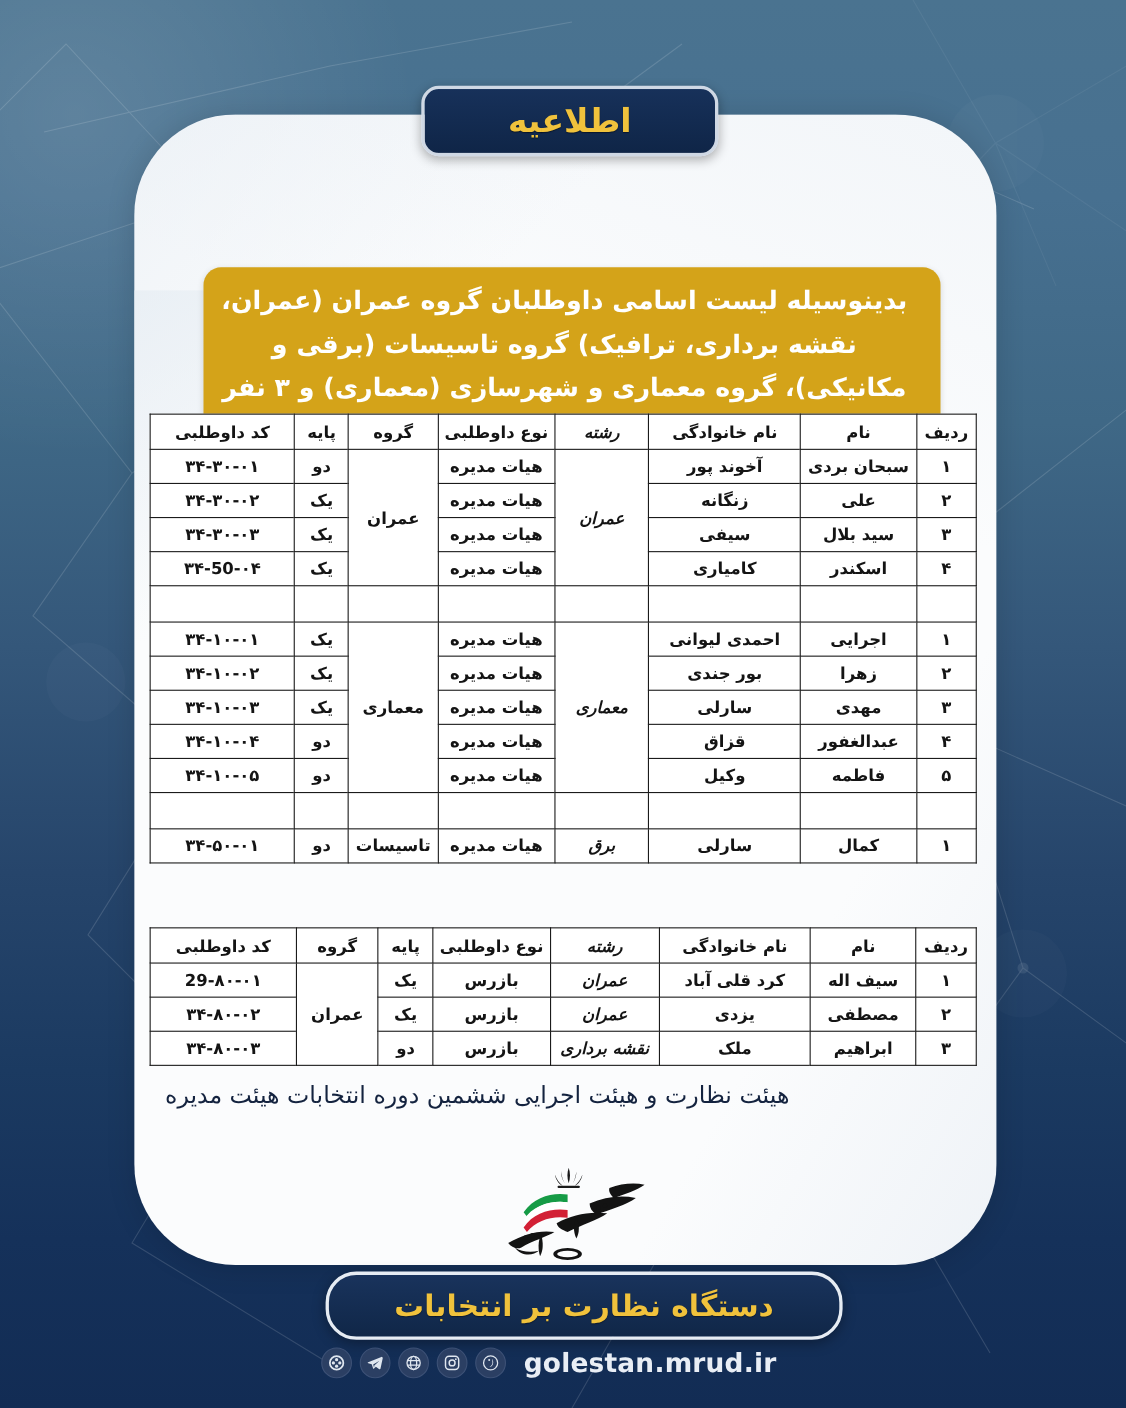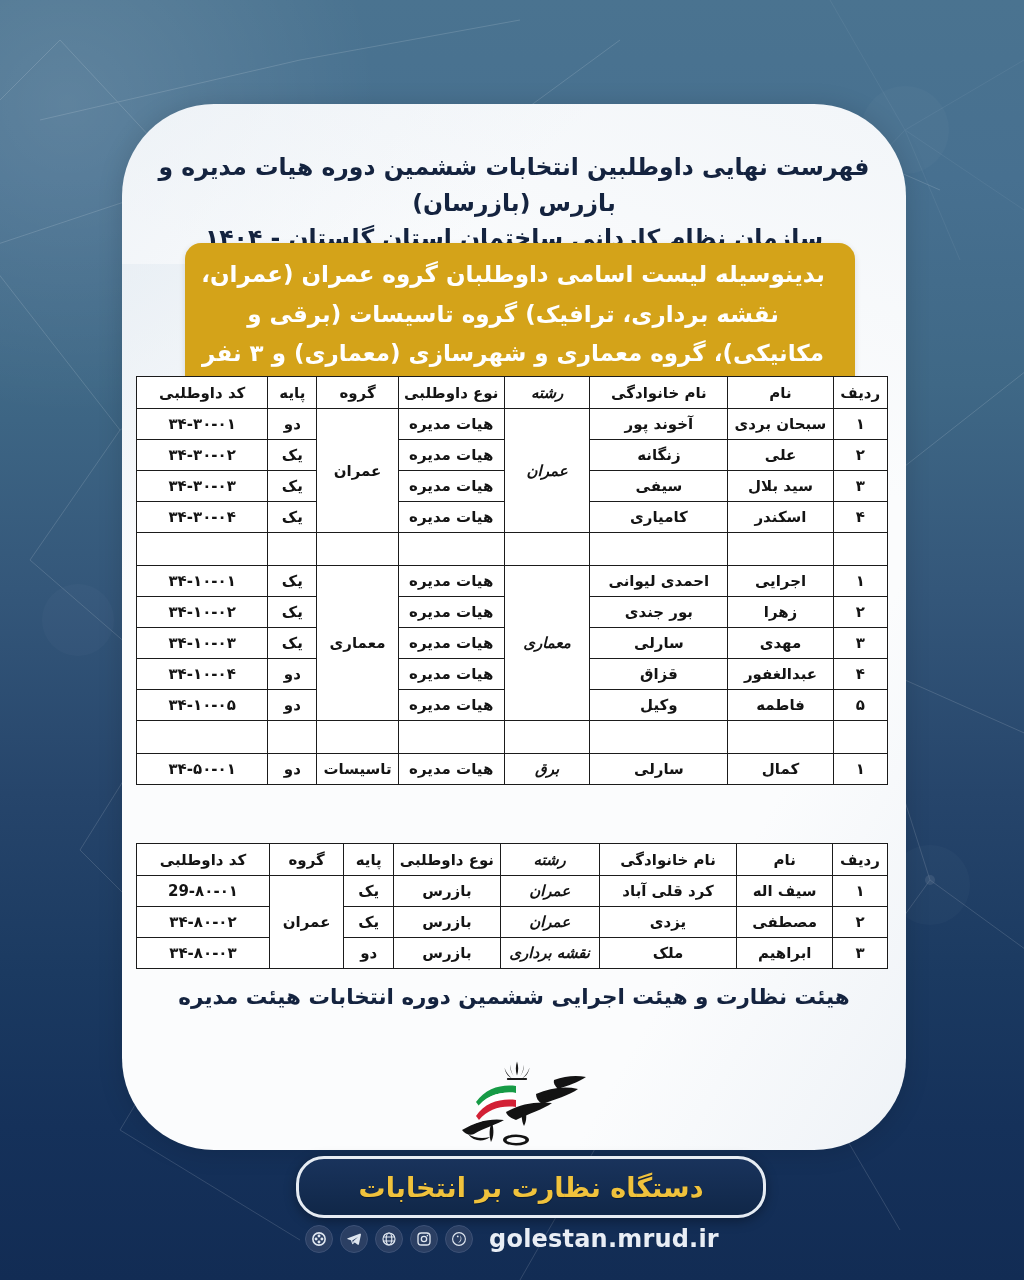--- a/index.html
+++ b/index.html
@@ -103,43 +103,43 @@
   .c-name{width:112px;}
   .c-family{width:160px;}
   .c-reshteh{width:108px;font-style:italic;}
   .c-noe{width:112px;}
   .c-group{width:88px;}
   .c-payeh{width:62px;}
   .c-code{width:158px;}
 
   
   #footnote{
-    position:absolute;left:150px;top:980px;width:728px;text-align:center;
-    color:#14233f;font-weight:bold;font-size:21.5px;line-height:1.62;
+    position:absolute;left:150px;top:980px;width:728px;text-align:left;
+    color:#14233f;font-weight:normal;font-size:21.5px;line-height:1.62;
   }
 
   
   #logo{
     position:absolute;left:432px;top:1056px;width:170px;height:92px;
   }
 
   
   #bottombar{
     position:absolute;left:296px;top:1156px;width:464px;height:56px;
     background:linear-gradient(180deg,#19335c 0%,#102748 100%);
     border:3px solid #e6ecf3;border-radius:28px;
     display:flex;align-items:center;justify-content:center;
     box-shadow:0 3px 12px rgba(0,0,0,.35);
   }
   #bottombar span{
     color:#f0c23c;font-size:27px;font-weight:bold;
     text-shadow:0 1px 1px rgba(0,0,0,.4);
   }
   #social{
-    position:absolute;left:280px;top:1222px;width:464px;height:34px;
+    position:absolute;left:267px;top:1222px;width:464px;height:34px;
     display:flex;align-items:center;justify-content:center;gap:7px;direction:ltr;
   }
   .sicon{
     width:26px;height:26px;border-radius:50%;
     background:#2b3f63;display:flex;align-items:center;justify-content:center;
     border:1px solid #3d5176;
   }
   .sicon svg{display:block;}
   #siteurl{
     color:#e9eef5;font-size:24px;font-weight:bold;margin-left:9px;
@@ -187,25 +187,24 @@
       <circle cx="700" cy="425" r="30"></circle>
     </g>
     <g stroke="#ffffff" stroke-width="1" opacity=".18">
       <path d="M905 130 L1024 60 M905 130 L1024 210 M905 130 L830 0 M905 130 L960 260 M905 130 L790 250"></path>
     </g>
   </svg>
   <div id="glow"></div>
 
   <div id="card"></div>
 
-
-  <div class="title-wrap">
-    <span class="l1">فهرست نهایی داوطلبین انتخابات ششمین دوره هیات مدیره و بازرس (بازرسان)</span>
-    <span class="l2">سازمان نظام کاردانی ساختمان استان گلستان - ۱۴۰۴</span>
+  <div id="badge">
+    <span>اطلاعیه</span>
   </div>
+
 
   <div id="intro">
     <span>بدینوسیله لیست اسامی داوطلبان گروه عمران (عمران، نقشه برداری، ترافیک) گروه تاسیسات (برقی و مکانیکی)، گروه معماری و شهرسازی (معماری) و ۳ نفر بازرس که صلاحیت آنها به تایید نهایی رسیده به شرح زیر می باشد.</span>
   </div>
 
   <table class="grid" id="t1">
     <thead>
       <tr>
         <th class="c-radif">ردیف</th>
         <th class="c-name">نام</th>
@@ -243,21 +242,21 @@
           <td class="c-noe">هیات مدیره</td>
           <td class="c-payeh">یک</td>
           <td class="c-code">۳۴-۳۰-۰۳</td>
         </tr>
         <tr>
           <td class="c-radif">۴</td>
           <td class="c-name">اسکندر</td>
           <td class="c-family">کامیاری</td>
           <td class="c-noe">هیات مدیره</td>
           <td class="c-payeh">یک</td>
-          <td class="c-code">۳۴-۳۰-۰۴</td>
+          <td class="c-code">۳۴-50-۰۴</td>
         </tr>
         <tr class="blank">
           <td>&nbsp;</td>
           <td>&nbsp;</td>
           <td>&nbsp;</td>
           <td>&nbsp;</td>
           <td>&nbsp;</td>
           <td>&nbsp;</td>
           <td>&nbsp;</td>
           <td>&nbsp;</td>

